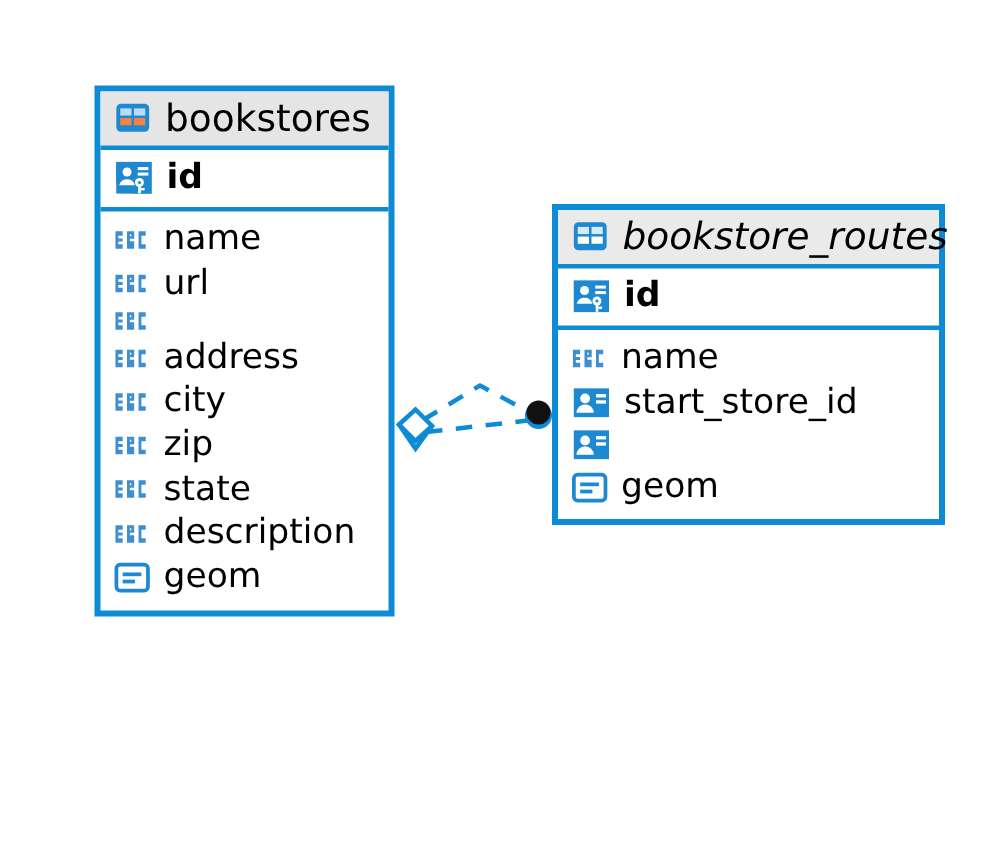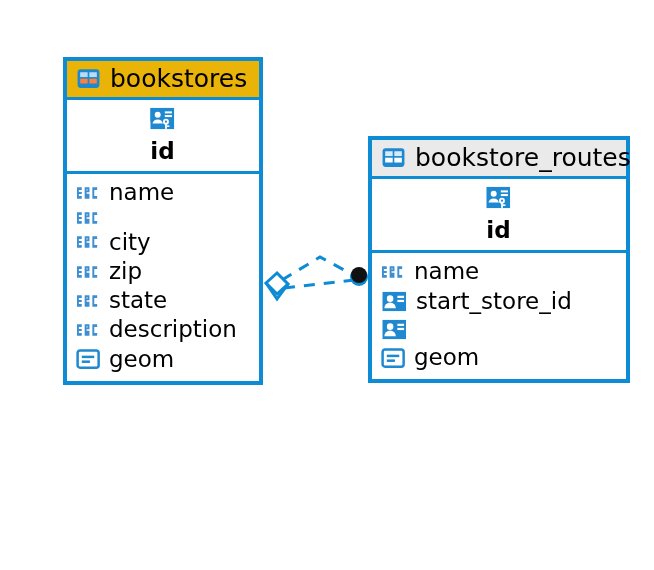--- a/index.html
+++ b/index.html
@@ -28,39 +28,38 @@
     background: #ffffff;
   }
 
   .entity-header {
     display: flex;
     align-items: center;
     box-sizing: border-box;
     padding: 5px 10px 6px 9px;
     gap: 9px;
   }
-  .entity-header.orange { background: #eab308; }
-  .entity-header.grey   { background: #eaeaea; }
+  .entity-header.orange { background: #e5e5e5; }
+  .entity-header.grey   { background: #eaeaea; font-style: italic; }
 
   .entity-title {
     font-size: 25px;
     color: #000000;
     line-height: 1.0;
     white-space: nowrap;
   }
 
   
   .pk-row {
     display: flex;
     align-items: center;
     gap: 8px;
     padding: 6px 10px 7px 9px;
     border-top: 3px solid #0d8bd4;
     border-bottom: 3px solid #0d8bd4;
-    flex-direction: column;
   }
   .pk-row .field-label {
     font-weight: bold;
   }
 
   .field-list {
     padding: 4px 0 7px 0;
   }
 
   .field-row {
@@ -147,29 +146,45 @@
 
       <div class="field-row">
         <svg class="icon" width="25" height="16" viewBox="0 0 26 14" xmlns="http://www.w3.org/2000/svg">
           <path d="M1 13 V1 H6 V4 H3 V6 H6 V8 H3 V10 H6 V13 Z" fill="#3f8fd0"></path>
           <path d="M9 13 V1 H14 V6.2 H11 V7.8 H14 V13 Z M11 3 V4.4 H12 V3 Z" fill="#3f8fd0"></path>
           <path d="M17 13 V1 H22 V4 H19 V10 H22 V13 Z" fill="#3f8fd0"></path>
         </svg>
         <span class="field-label">name</span>
       </div>
 
-
-      <div class="field-row">
-        <svg class="icon" width="25" height="16" viewBox="0 0 26 14" xmlns="http://www.w3.org/2000/svg">
-          <path d="M1 13 V1 H6 V4 H3 V6 H6 V8 H3 V10 H6 V13 Z" fill="#3f8fd0"></path>
-          <path d="M9 13 V1 H14 V6.2 H11 V7.8 H14 V13 Z M11 3 V4.4 H12 V3 Z" fill="#3f8fd0"></path>
-          <path d="M17 13 V1 H22 V4 H19 V10 H22 V13 Z" fill="#3f8fd0"></path>
-        </svg>
-      </div>
-
+      <div class="field-row">
+        <svg class="icon" width="25" height="16" viewBox="0 0 26 14" xmlns="http://www.w3.org/2000/svg">
+          <path d="M1 13 V1 H6 V4 H3 V6 H6 V8 H3 V10 H6 V13 Z" fill="#3f8fd0"></path>
+          <path d="M9 13 V1 H14 V6.2 H11 V7.8 H14 V13 Z M11 3 V4.4 H12 V3 Z" fill="#3f8fd0"></path>
+          <path d="M17 13 V1 H22 V4 H19 V10 H22 V13 Z" fill="#3f8fd0"></path>
+        </svg>
+        <span class="field-label">url</span>
+      </div>
+
+      <div class="field-row">
+        <svg class="icon" width="25" height="16" viewBox="0 0 26 14" xmlns="http://www.w3.org/2000/svg">
+          <path d="M1 13 V1 H6 V4 H3 V6 H6 V8 H3 V10 H6 V13 Z" fill="#3f8fd0"></path>
+          <path d="M9 13 V1 H14 V6.2 H11 V7.8 H14 V13 Z M11 3 V4.4 H12 V3 Z" fill="#3f8fd0"></path>
+          <path d="M17 13 V1 H22 V4 H19 V10 H22 V13 Z" fill="#3f8fd0"></path>
+        </svg>
+      </div>
+
+      <div class="field-row">
+        <svg class="icon" width="25" height="16" viewBox="0 0 26 14" xmlns="http://www.w3.org/2000/svg">
+          <path d="M1 13 V1 H6 V4 H3 V6 H6 V8 H3 V10 H6 V13 Z" fill="#3f8fd0"></path>
+          <path d="M9 13 V1 H14 V6.2 H11 V7.8 H14 V13 Z M11 3 V4.4 H12 V3 Z" fill="#3f8fd0"></path>
+          <path d="M17 13 V1 H22 V4 H19 V10 H22 V13 Z" fill="#3f8fd0"></path>
+        </svg>
+        <span class="field-label">address</span>
+      </div>
 
 
       <div class="field-row">
         <svg class="icon" width="25" height="16" viewBox="0 0 26 14" xmlns="http://www.w3.org/2000/svg">
           <path d="M1 13 V1 H6 V4 H3 V6 H6 V8 H3 V10 H6 V13 Z" fill="#3f8fd0"></path>
           <path d="M9 13 V1 H14 V6.2 H11 V7.8 H14 V13 Z M11 3 V4.4 H12 V3 Z" fill="#3f8fd0"></path>
           <path d="M17 13 V1 H22 V4 H19 V10 H22 V13 Z" fill="#3f8fd0"></path>
         </svg>
         <span class="field-label">city</span>
       </div>

